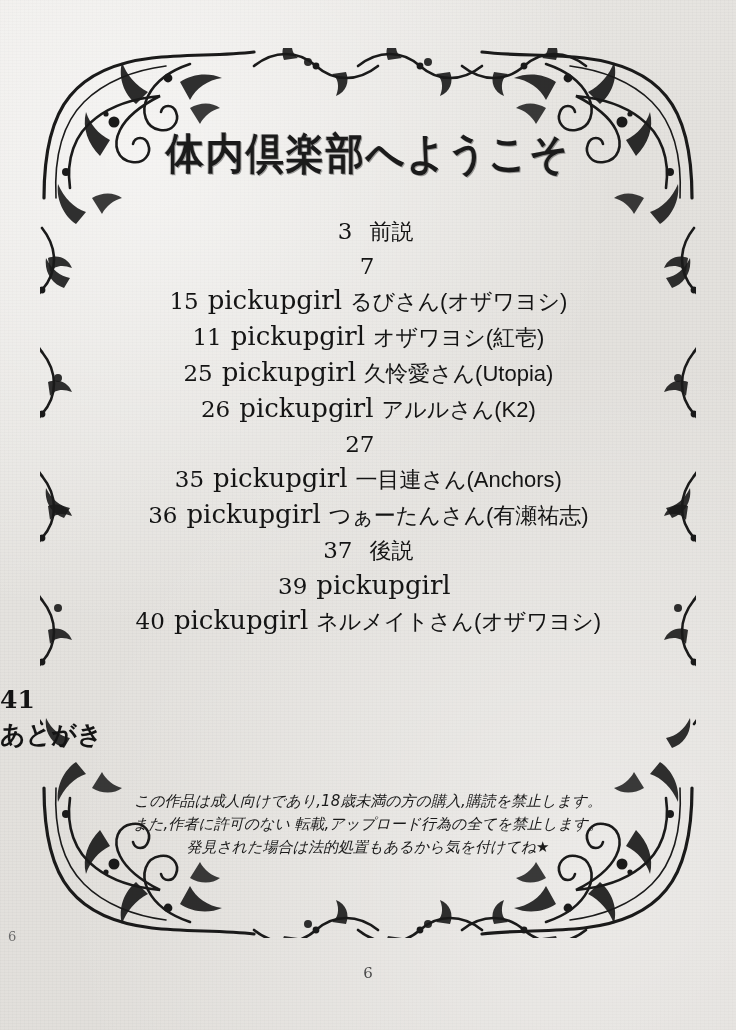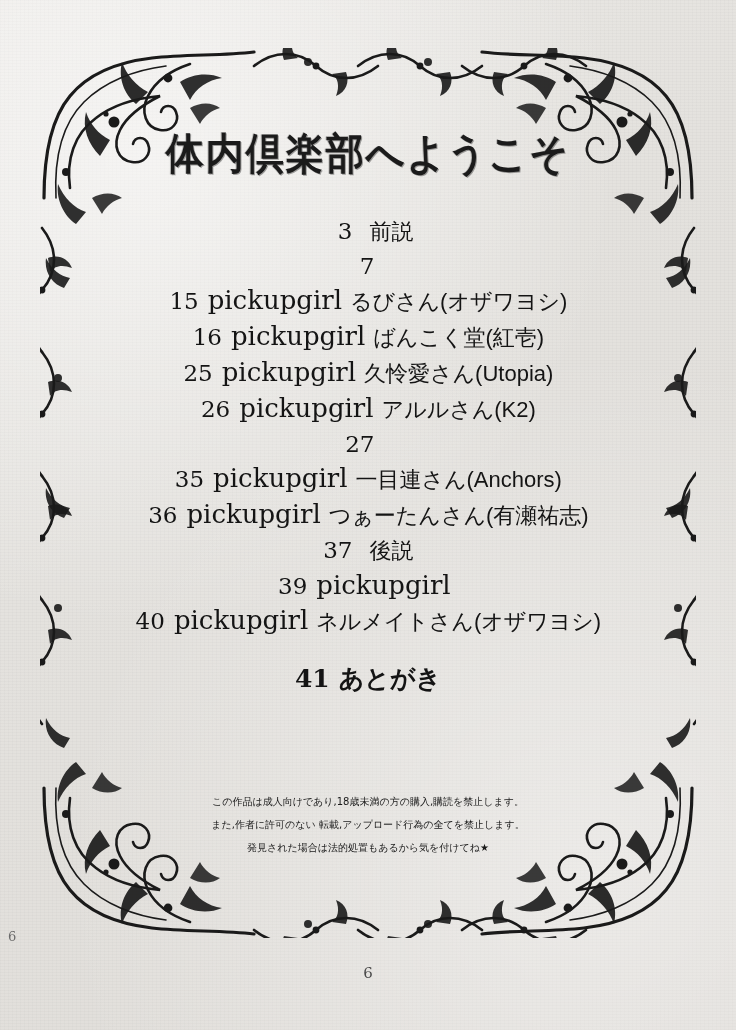--- a/index.html
+++ b/index.html
@@ -91,34 +91,36 @@
   .toc-row .ttl {
     font-family: Liberation Sans, sans-serif;
     font-size: 22px;
   }
   .toc-row.big .ttl,
   .toc-row.big .pg {
     font-weight: bold;
     font-size: 25px;
   }
   .toc-row.spacer-top {
-    margin-top: 22px;
+    margin-top: 44px;
+    flex-direction: column;
   }
 
   
   .notice {
     position: absolute;
     top: 790px;
     left: 0;
     width: 736px;
     text-align: center;
     font-family: "DejaVu Sans", sans-serif;
-    font-size: 10px;
+    font-size: 15px;
     line-height: 23px;
     color: #1a1a1a;
+    font-style: italic;
   }
 
   
   .folio-center {
     position: absolute;
     bottom: 48px;
     left: 0;
     width: 736px;
     text-align: center;
     font-family: "DejaVu Serif", serif;
@@ -230,23 +232,23 @@
       <span class="kind"></span>
     </div>
 
     <div class="toc-row">
       <span class="pg">15</span>
       <span class="kind">pickupgirl</span>
       <span class="ttl">るびさん(オザワヨシ)</span>
     </div>
 
     <div class="toc-row">
-      <span class="pg">16</span>
-      <span class="kind">pickupgirl</span>
-      <span class="ttl">ばんこく堂(紅壱)</span>
+      <span class="pg">11</span>
+      <span class="kind">pickupgirl</span>
+      <span class="ttl">オザワヨシ(紅壱)</span>
     </div>
 
 
     <div class="toc-row">
       <span class="pg">25</span>
       <span class="kind">pickupgirl</span>
       <span class="ttl">久怜愛さん(Utopia)</span>
     </div>
 
     <div class="toc-row">

